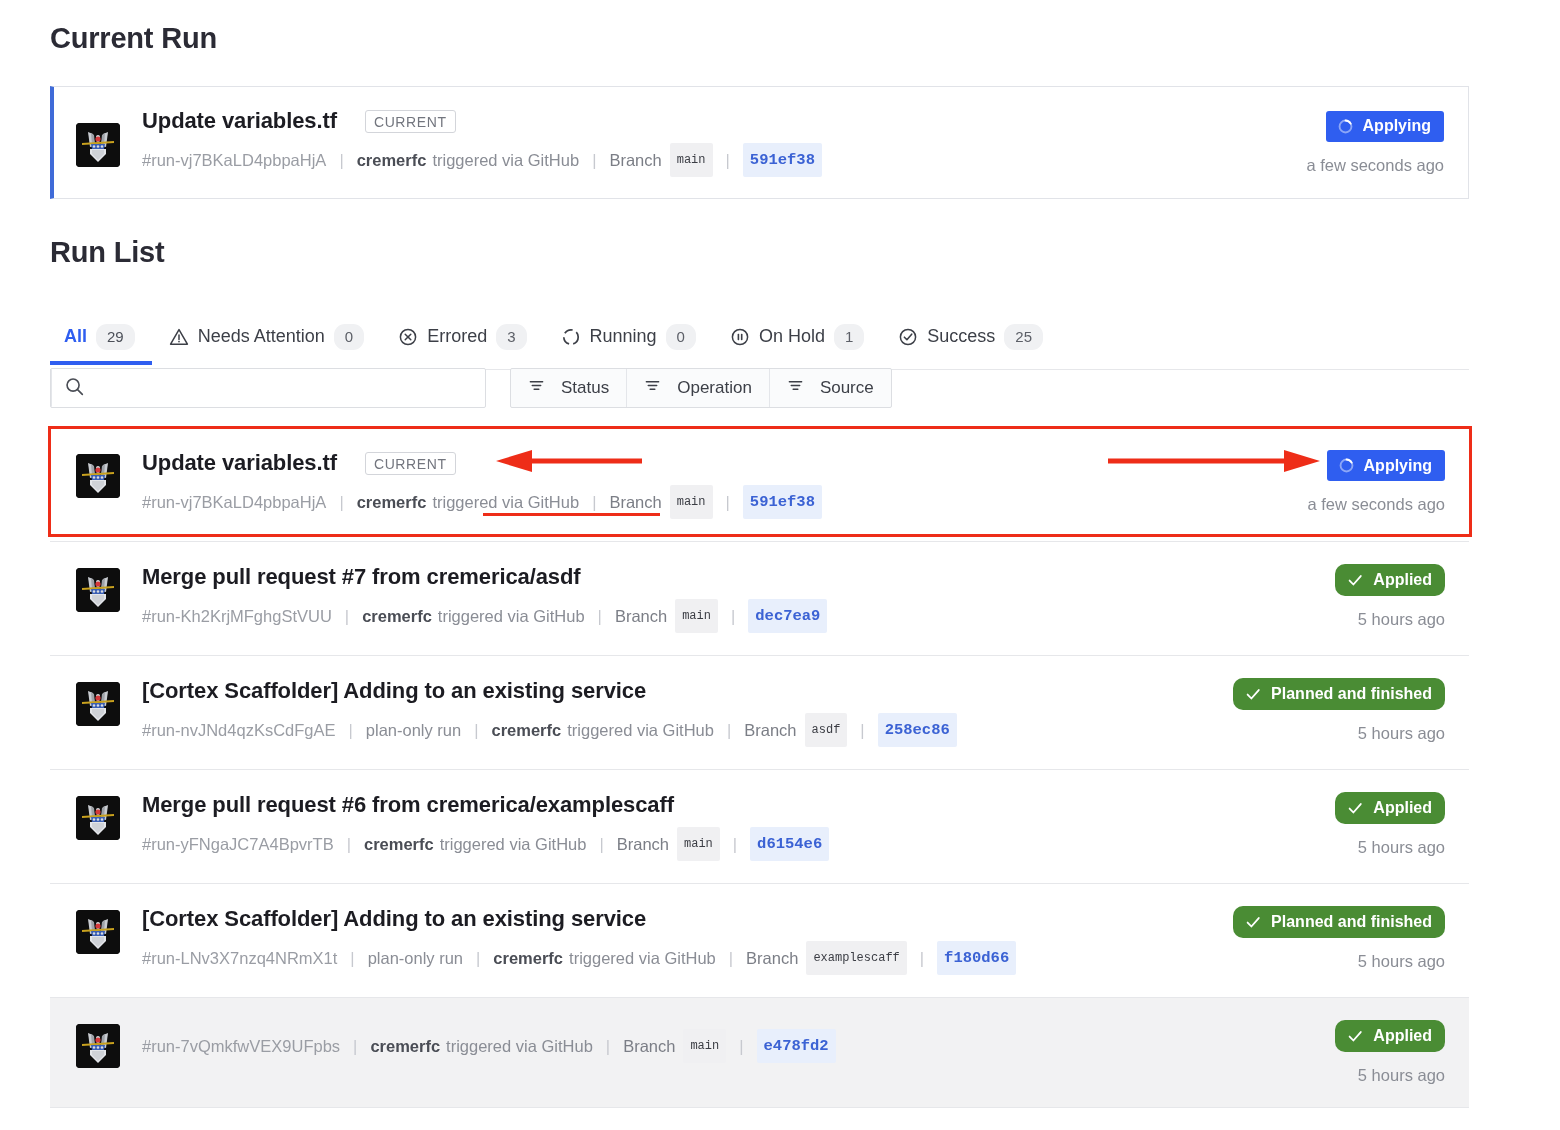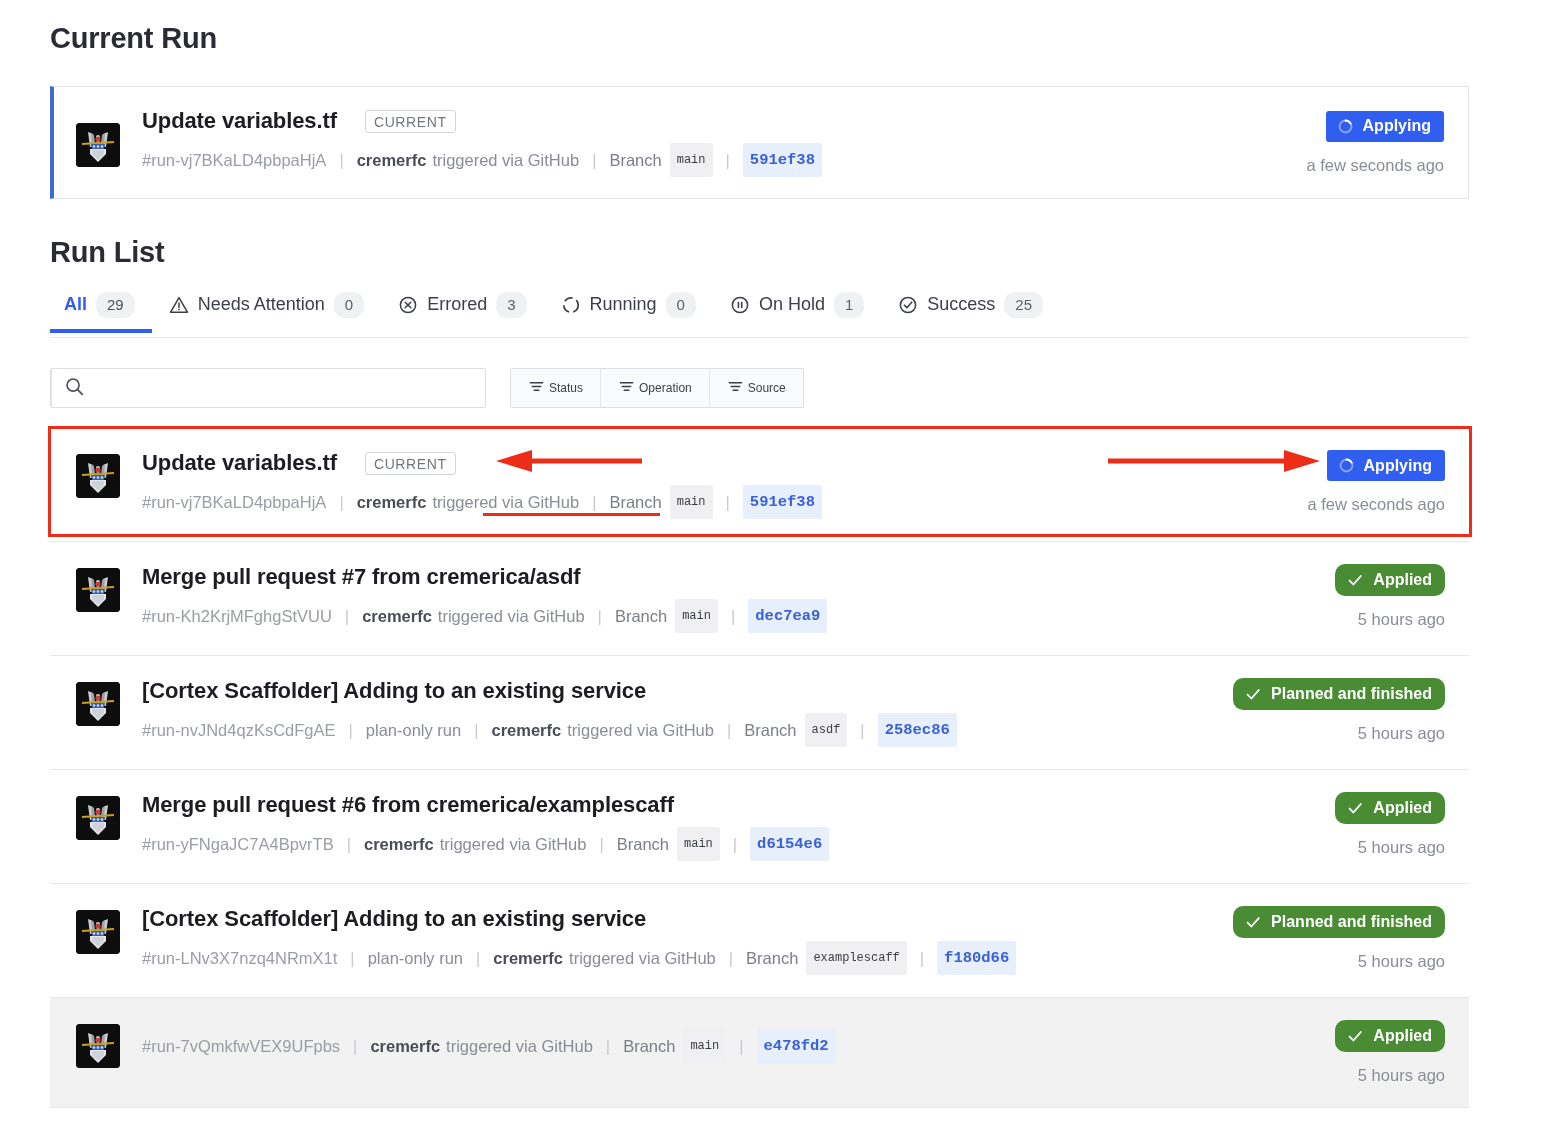--- a/index.html
+++ b/index.html
@@ -158,21 +158,21 @@
     margin-top: 14px;
     font-size: 16.5px;
     color: #8a8d95;
     white-space: nowrap;
   }
 
   
   .tabs {
     position: absolute;
     left: 50px;
-    top: 292px;
+    top: 324px;
     width: 1419px;
     height: 46px;
     display: flex;
     align-items: flex-start;
     border-bottom: 1px solid #e6e7ea;
   }
   .tab {
     display: flex;
     align-items: center;
     gap: 9px;
@@ -250,23 +250,23 @@
     display: flex;
     height: 40px;
     border: 1px solid #dcdee2;
     border-radius: 2px;
     background: #fafbfc;
     overflow: hidden;
   }
   .filter-btn {
     display: flex;
     align-items: center;
-    gap: 4px;
+    gap: 16px;
     padding: 0 17px;
-    font-size: 12px;
+    font-size: 17px;
     color: #3c3f47;
     background: transparent;
     border: 0;
     border-right: 1px solid #e4e6ea;
     cursor: pointer;
     font-family: "Liberation Sans", sans-serif;
     white-space: nowrap;
   }
   .filter-btn:last-child { border-right: 0; }
 

